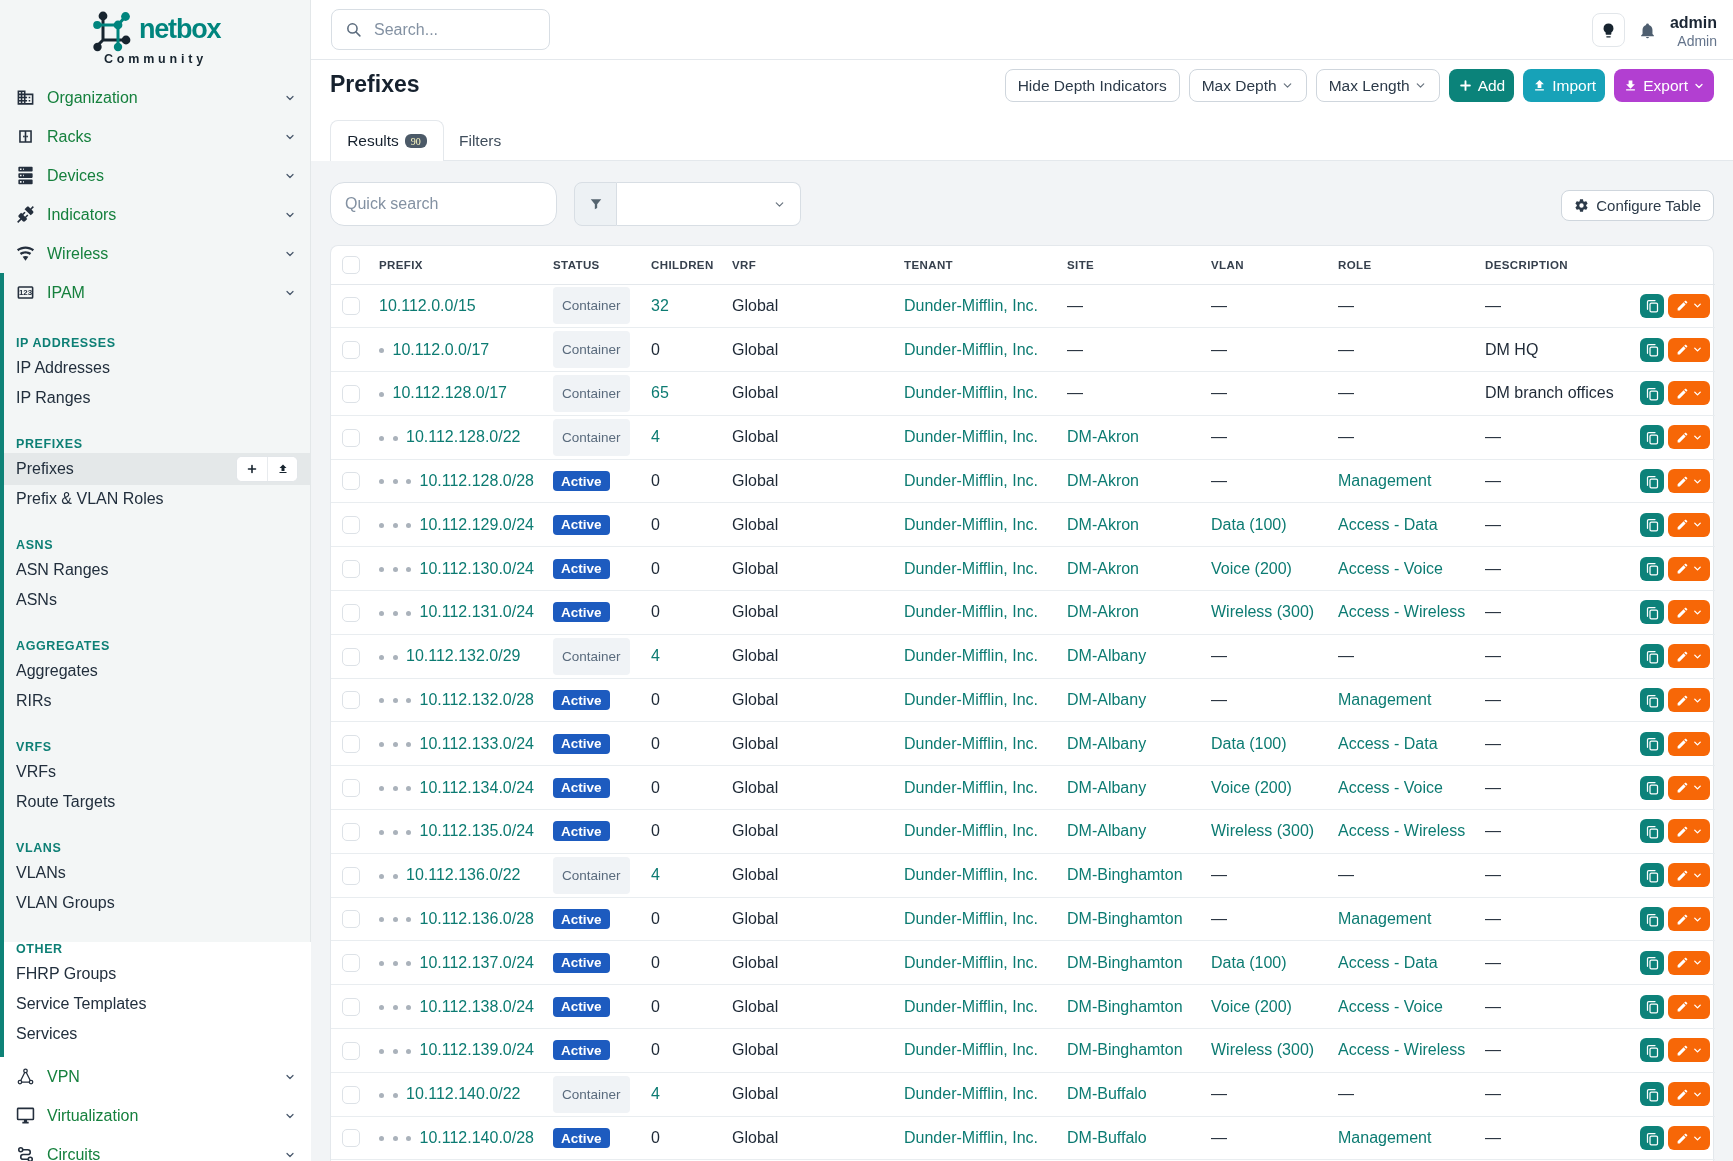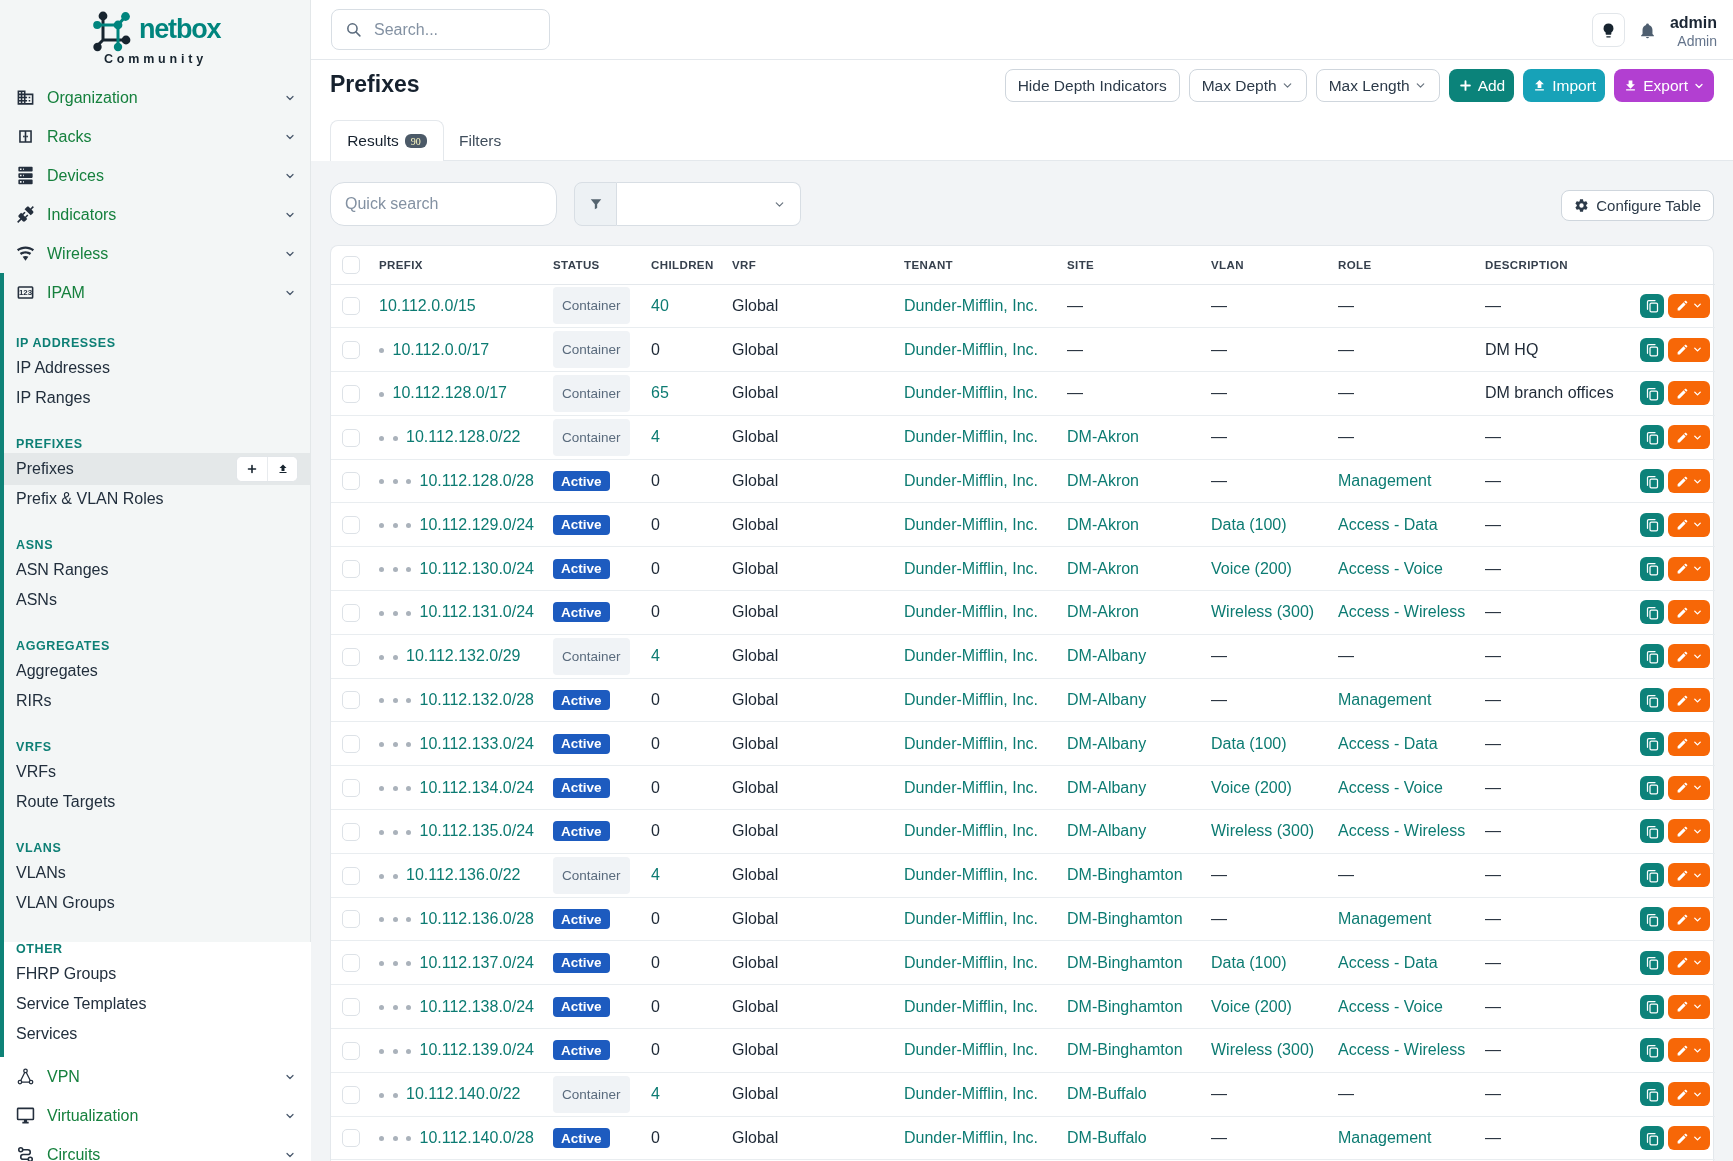--- a/index.html
+++ b/index.html
@@ -322,21 +322,21 @@
               <th>ROLE</th>
               <th>DESCRIPTION</th>
               <th></th>
         </tr>
           </thead>
         <tbody>
 <tr>
 <td class="c-chk"><span class="chk"></span></td>
 <td class="c-pre"><a class="tl pfx">10.112.0.0/15</a></td>
 <td><span class="badge-con">Container</span></td>
-<td><a class="tl">40</a></td>
+<td><a class="tl">32</a></td>
 <td><span class="vrf">Global</span></td>
 <td><a class="tl">Dunder-Mifflin, Inc.</a></td>
 <td><span class="dash">—</span></td>
 <td><span class="dash">—</span></td>
 <td><span class="dash">—</span></td>
 <td><span class="dash">—</span></td>
 <td class="c-act"><span class="abtn copy">
                   <svg width="15" height="15" viewBox="0 0 24 24" fill="none" stroke="#fff" stroke-width="2" stroke-linecap="round" stroke-linejoin="round">
                     <rect x="8" y="8" width="12" height="14" rx="2"></rect>
                     <path d="M16 4H6a2 2 0 0 0-2 2v12"></path>

